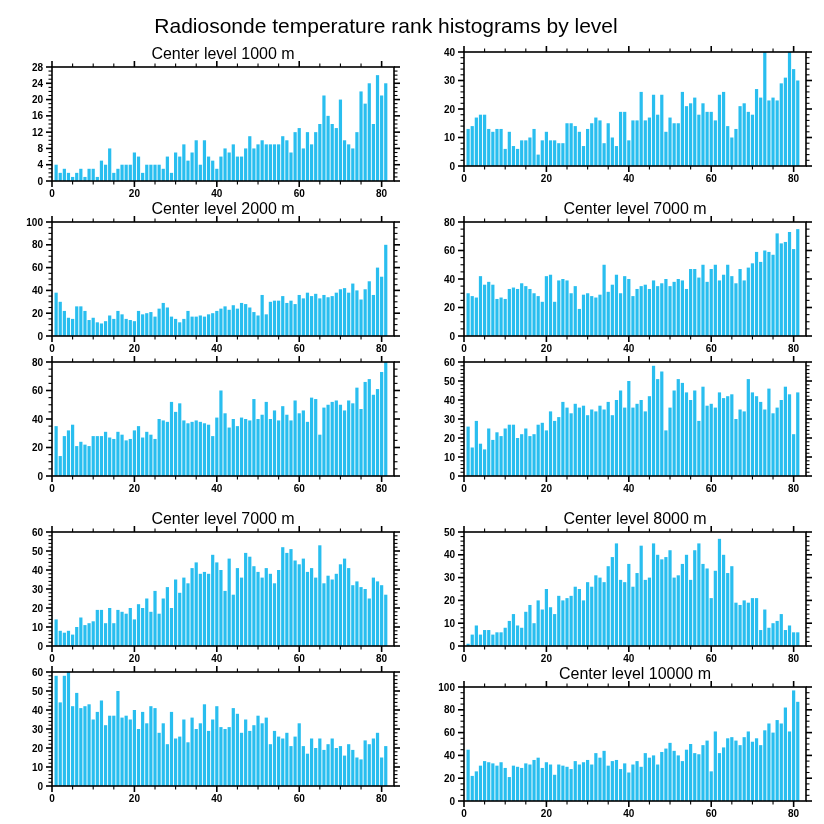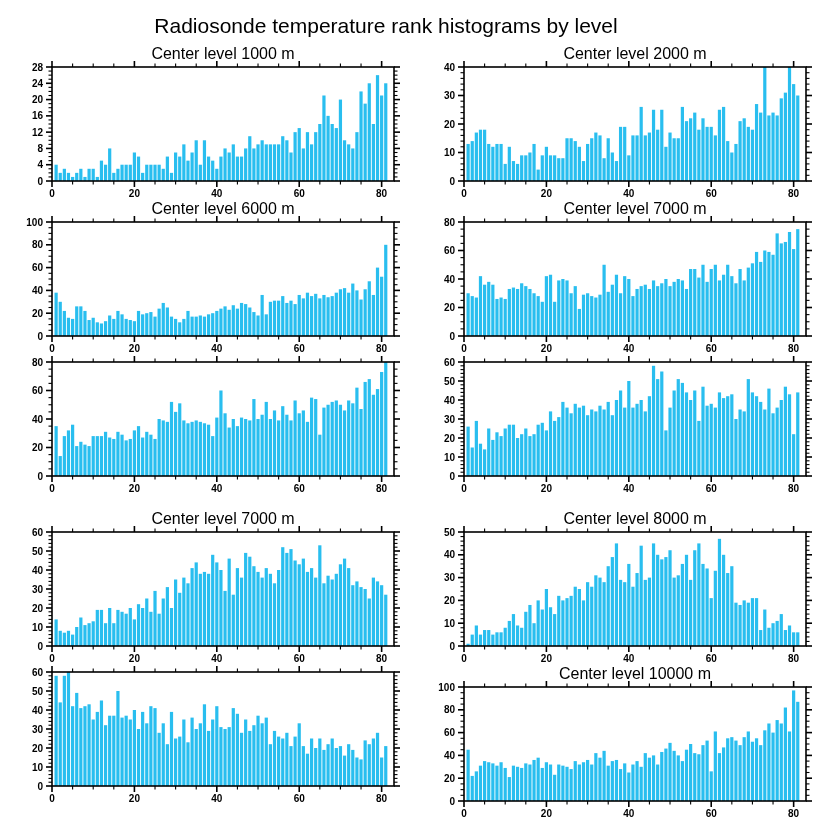--- a/index.html
+++ b/index.html
@@ -242,21 +242,20 @@
           <line x1="313.8313253012048" y1="120" x2="313.8313253012048" y2="123.5" stroke="#000000" stroke-width="1.1"></line>
           <line x1="313.8313253012048" y1="6" x2="313.8313253012048" y2="2.5" stroke="#000000" stroke-width="1.1"></line>
           <line x1="334.43373493975906" y1="120" x2="334.43373493975906" y2="123.5" stroke="#000000" stroke-width="1.1"></line>
           <line x1="334.43373493975906" y1="6" x2="334.43373493975906" y2="2.5" stroke="#000000" stroke-width="1.1"></line>
           <line x1="355.03614457831327" y1="120" x2="355.03614457831327" y2="123.5" stroke="#000000" stroke-width="1.1"></line>
           <line x1="355.03614457831327" y1="6" x2="355.03614457831327" y2="2.5" stroke="#000000" stroke-width="1.1"></line>
         </svg>
     </div>
 
     <div class="panel">
-      <div class="panel-title">Center level 2000 m</div>
       <svg class="hist" width="400" height="140">
           <rect x="48.51" y="82.95" width="3.21" height="37.05" fill="#29BEEF"></rect>
           <rect x="52.63" y="80.10" width="3.21" height="39.90" fill="#29BEEF"></rect>
           <rect x="56.75" y="71.55" width="3.21" height="48.45" fill="#29BEEF"></rect>
           <rect x="60.87" y="68.70" width="3.21" height="51.30" fill="#29BEEF"></rect>
           <rect x="65.00" y="68.70" width="3.21" height="51.30" fill="#29BEEF"></rect>
           <rect x="69.12" y="82.95" width="3.21" height="37.05" fill="#29BEEF"></rect>
           <rect x="73.24" y="85.80" width="3.21" height="34.20" fill="#29BEEF"></rect>
           <rect x="77.36" y="82.95" width="3.21" height="37.05" fill="#29BEEF"></rect>
           <rect x="81.48" y="82.95" width="3.21" height="37.05" fill="#29BEEF"></rect>
@@ -416,21 +415,21 @@
           <line x1="313.8313253012048" y1="120" x2="313.8313253012048" y2="123.5" stroke="#000000" stroke-width="1.1"></line>
           <line x1="313.8313253012048" y1="6" x2="313.8313253012048" y2="2.5" stroke="#000000" stroke-width="1.1"></line>
           <line x1="334.43373493975906" y1="120" x2="334.43373493975906" y2="123.5" stroke="#000000" stroke-width="1.1"></line>
           <line x1="334.43373493975906" y1="6" x2="334.43373493975906" y2="2.5" stroke="#000000" stroke-width="1.1"></line>
           <line x1="355.03614457831327" y1="120" x2="355.03614457831327" y2="123.5" stroke="#000000" stroke-width="1.1"></line>
           <line x1="355.03614457831327" y1="6" x2="355.03614457831327" y2="2.5" stroke="#000000" stroke-width="1.1"></line>
         </svg>
     </div>
 
     <div class="panel">
-      <div class="panel-title">Center level 6000 m</div>
+      <div class="panel-title">Center level 2000 m</div>
       <svg class="hist" width="400" height="140">
           <rect x="48.51" y="76.68" width="3.21" height="43.32" fill="#29BEEF"></rect>
           <rect x="52.63" y="85.80" width="3.21" height="34.20" fill="#29BEEF"></rect>
           <rect x="56.75" y="94.92" width="3.21" height="25.08" fill="#29BEEF"></rect>
           <rect x="60.87" y="101.76" width="3.21" height="18.24" fill="#29BEEF"></rect>
           <rect x="65.00" y="102.90" width="3.21" height="17.10" fill="#29BEEF"></rect>
           <rect x="69.12" y="90.36" width="3.21" height="29.64" fill="#29BEEF"></rect>
           <rect x="73.24" y="90.36" width="3.21" height="29.64" fill="#29BEEF"></rect>
           <rect x="77.36" y="94.92" width="3.21" height="25.08" fill="#29BEEF"></rect>
           <rect x="81.48" y="104.04" width="3.21" height="15.96" fill="#29BEEF"></rect>

